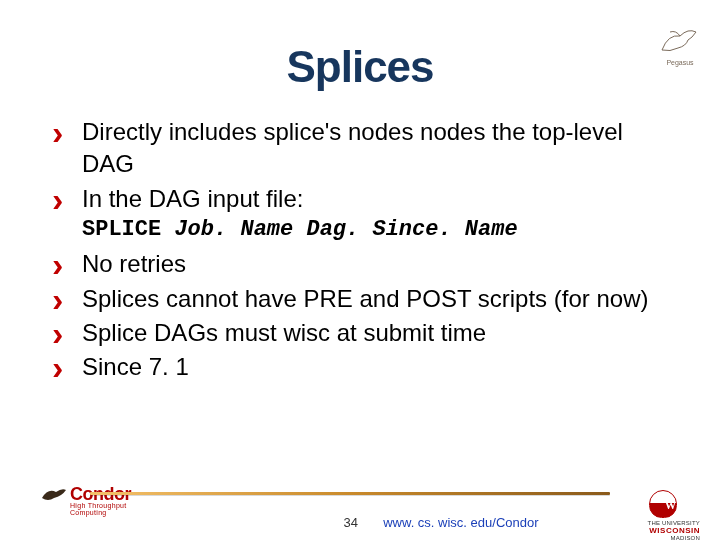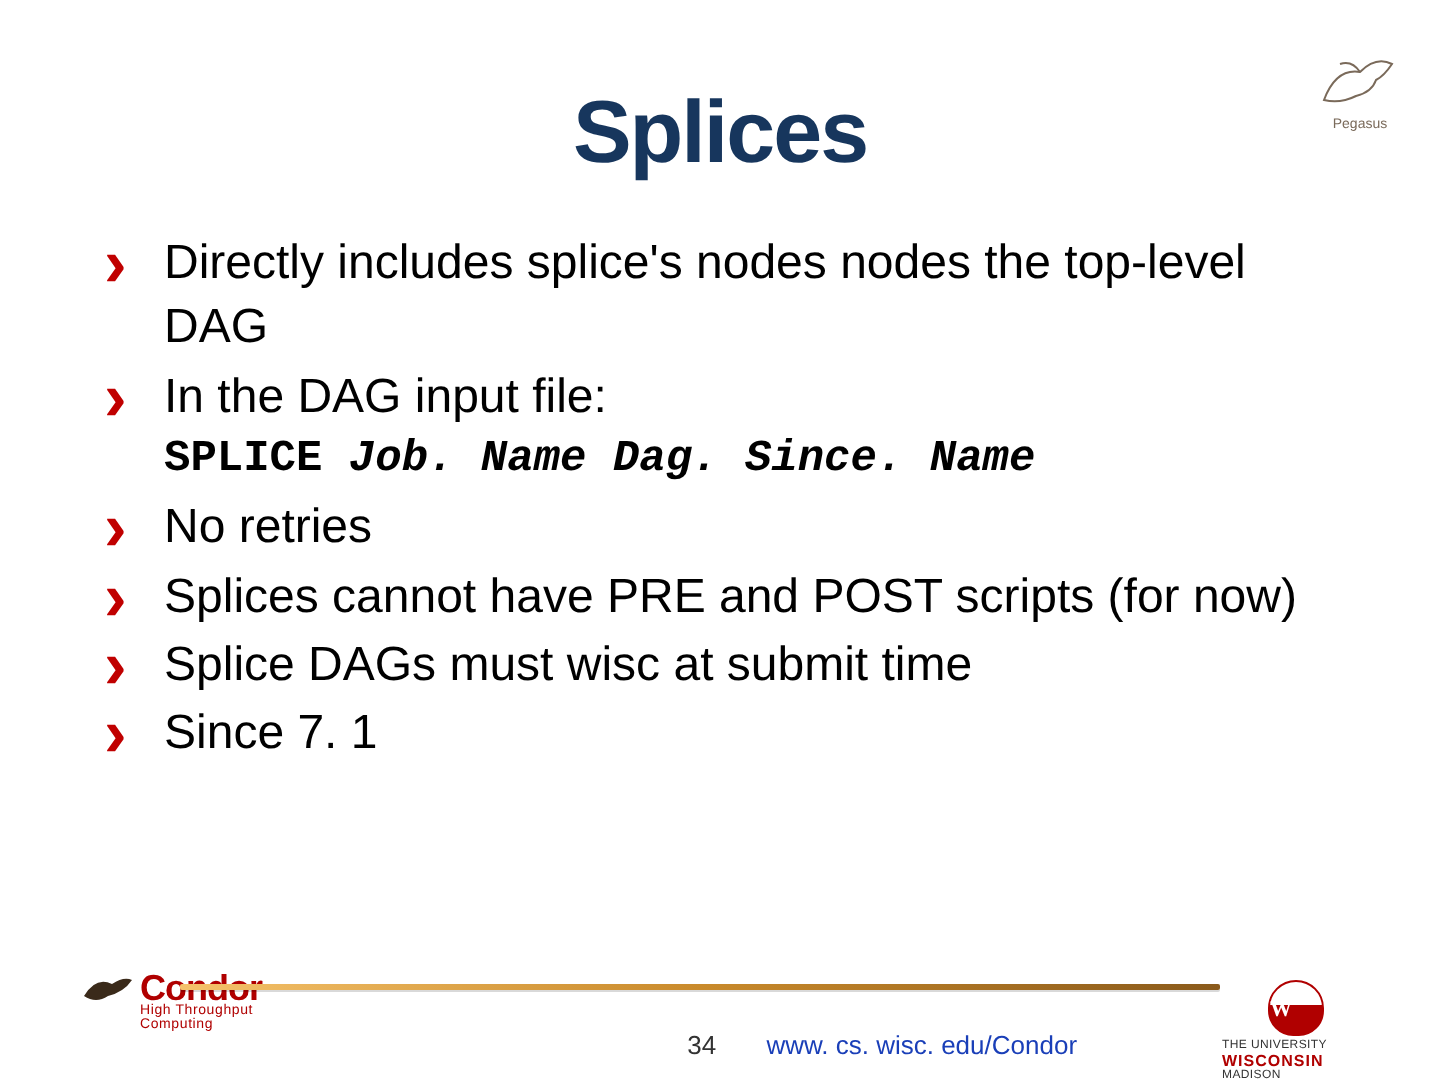--- a/index.html
+++ b/index.html
@@ -129,25 +129,25 @@
   .footer-url {
     position: absolute;
     left: 52%;
     bottom: 8px;
     font-size: 13px;
     font-family: Arial, sans-serif;
     color: #1a3fb8;
   }
   .uw-logo {
     position: absolute;
-    right: 15px;
+    right: 0;
     bottom: -2px;
     width: 74px;
     height: 50px;
-    text-align: left;
+    text-align: right;
   }
   .uw-crest {
     width: 28px;
     height: 28px;
     margin: 0 auto;
     border: 1px solid #b00000;
     border-radius: 50% 50% 45% 45%;
     background: linear-gradient(#fff 45%, #b00000 45%);
     position: relative;
   }

